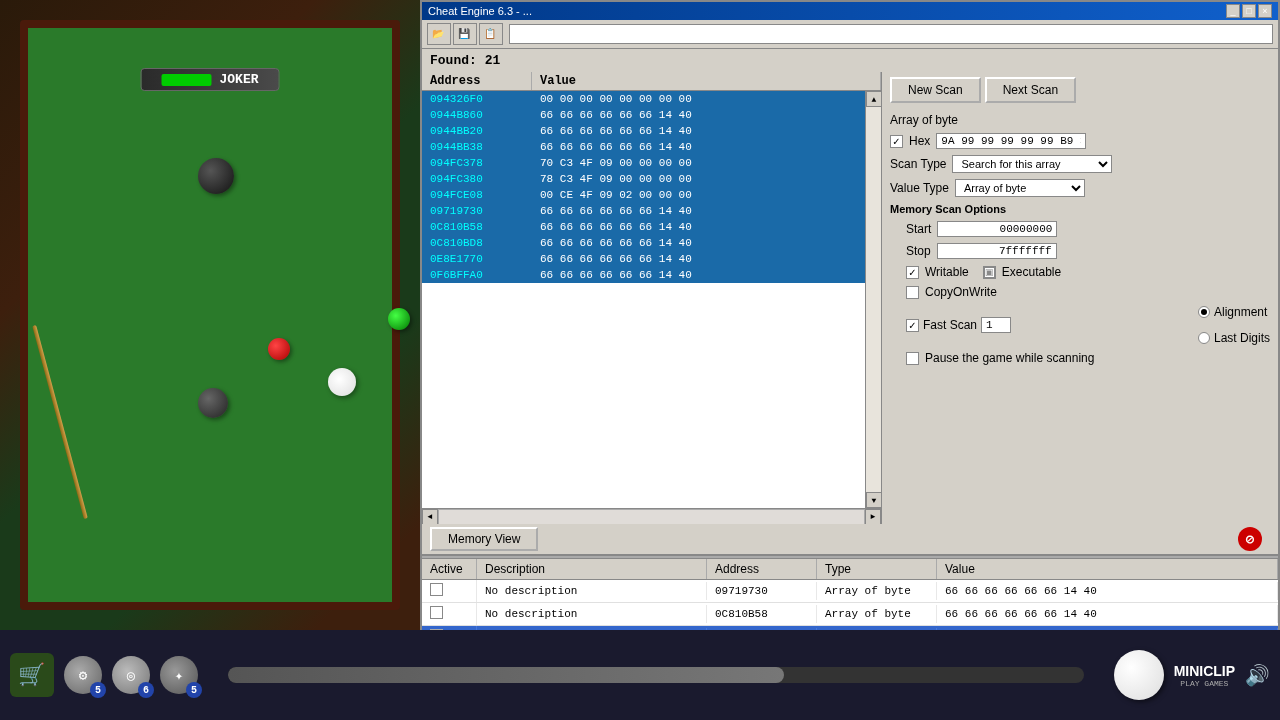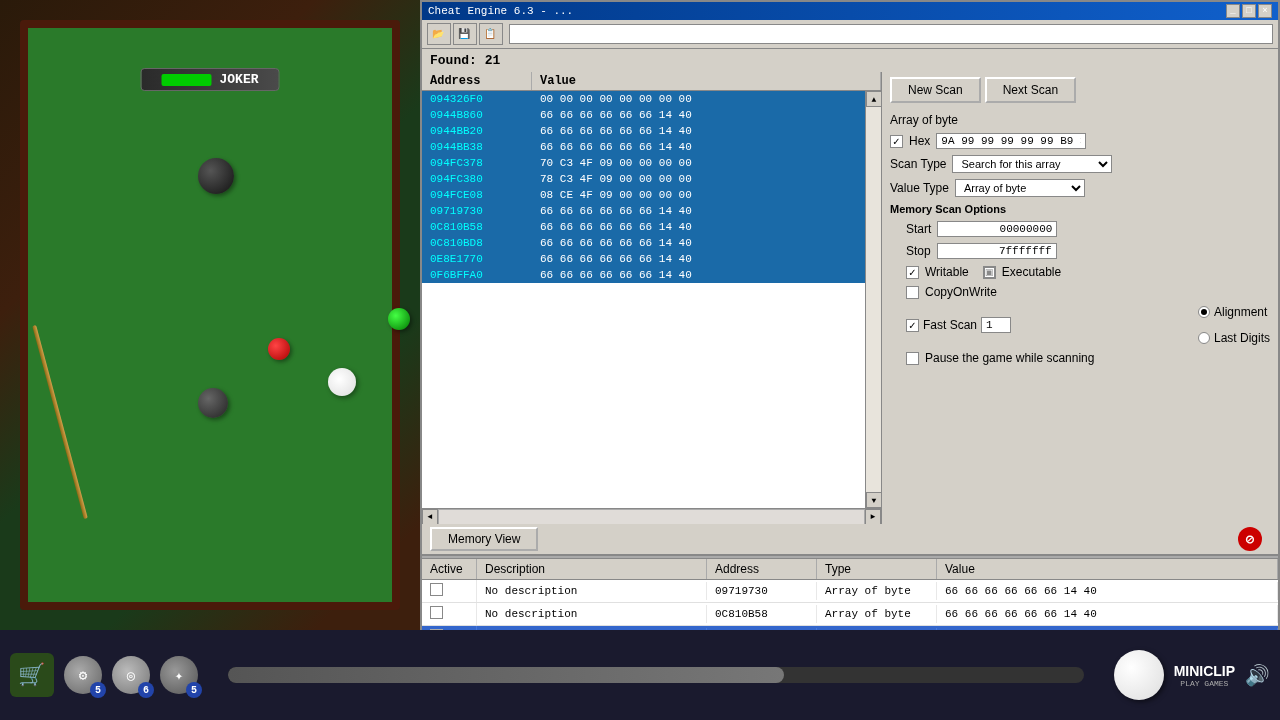--- a/index.html
+++ b/index.html
@@ -482,21 +482,21 @@
       align-items: center;
       justify-content: center;
       font-weight: bold;
     }
 
     .ce-title-bar {
       padding: 2px 6px;
       background: linear-gradient(90deg, #003888, #1060cc);
       color: white;
       font-size: 11px;
-      font-family: Liberation Mono, monospace;
+      font-family: Liberation Sans, sans-serif;
       display: flex;
       align-items: center;
       justify-content: space-between;
     }
 
     .title-btns {
       display: flex;
       gap: 2px;
     }
 
@@ -636,21 +636,21 @@
               <div class="addr-row">
       <span class="addr-cell addr-col">094FC378</span>
       <span class="addr-cell val-col">70 C3 4F 09  00 00 00 00</span>
     </div>
               <div class="addr-row">
       <span class="addr-cell addr-col">094FC380</span>
       <span class="addr-cell val-col">78 C3 4F 09  00 00 00 00</span>
     </div>
               <div class="addr-row">
       <span class="addr-cell addr-col">094FCE08</span>
-      <span class="addr-cell val-col">08 CE 4F 09  00 00 00 00</span>
+      <span class="addr-cell val-col">00 CE 4F 09  02 00 00 00</span>
     </div>
               <div class="addr-row">
       <span class="addr-cell addr-col">09719730</span>
       <span class="addr-cell val-col">66 66 66 66  66 66 14 40</span>
     </div>
               <div class="addr-row">
       <span class="addr-cell addr-col">0C810B58</span>
       <span class="addr-cell val-col">66 66 66 66  66 66 14 40</span>
     </div>
               <div class="addr-row">

